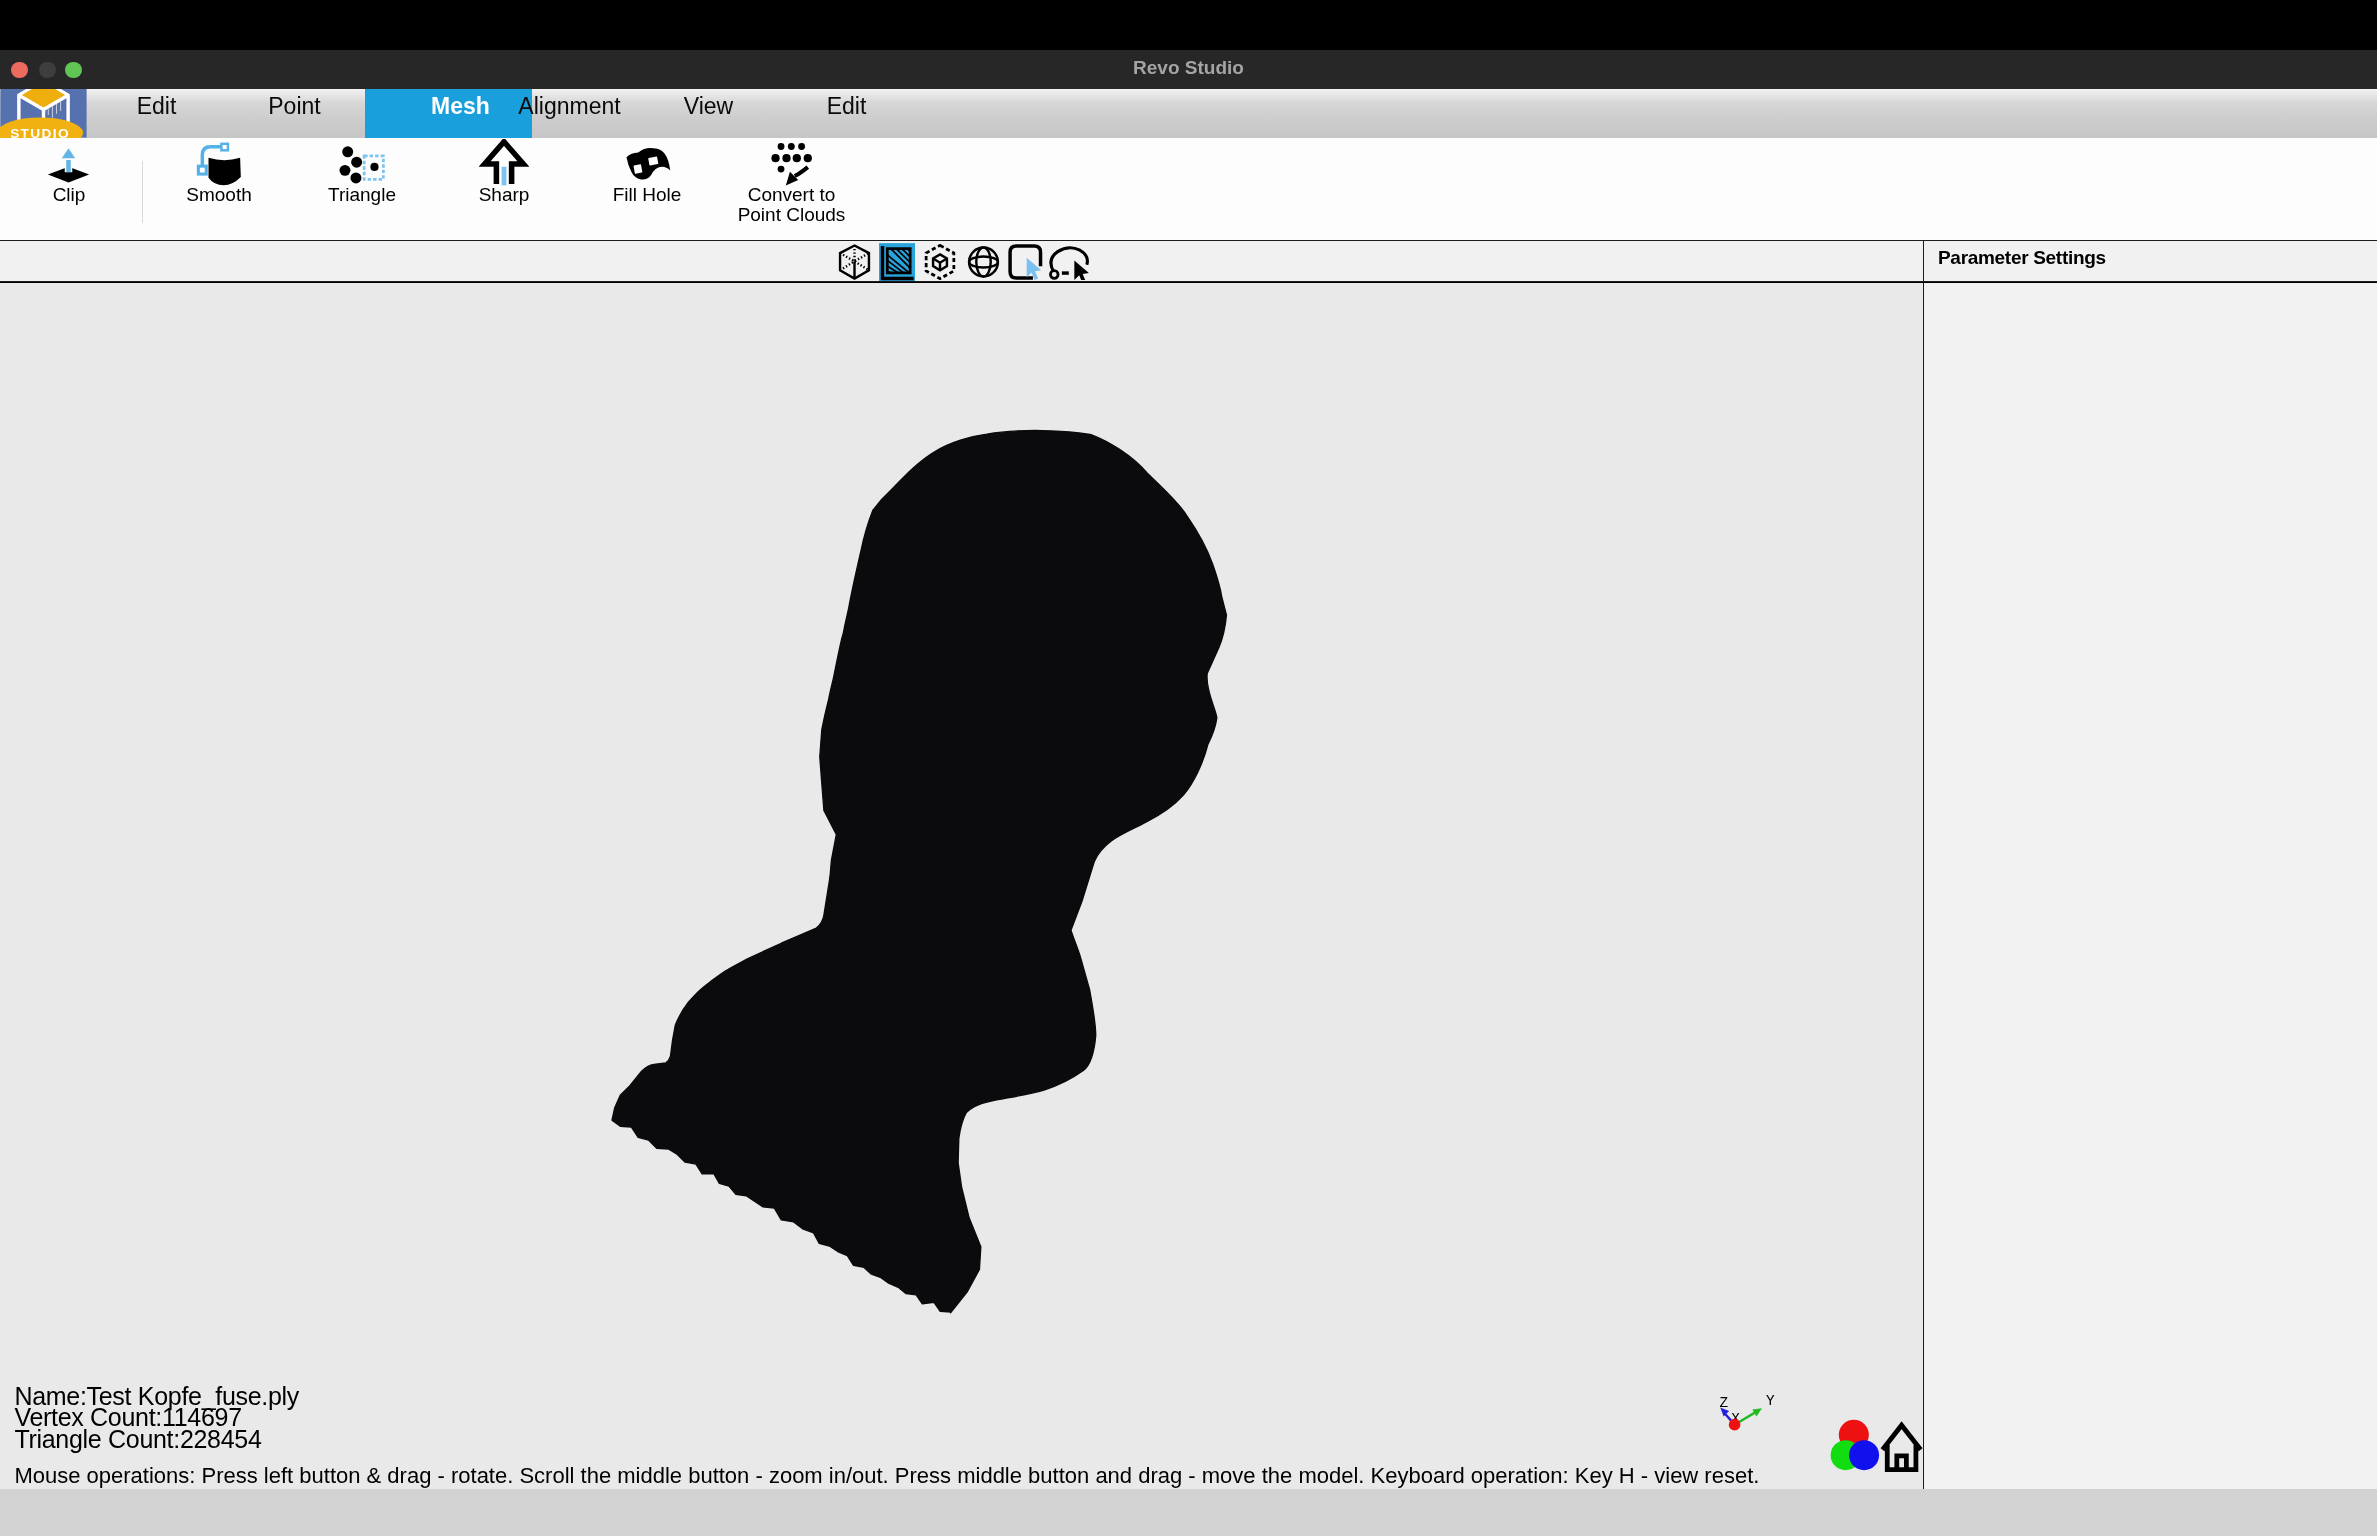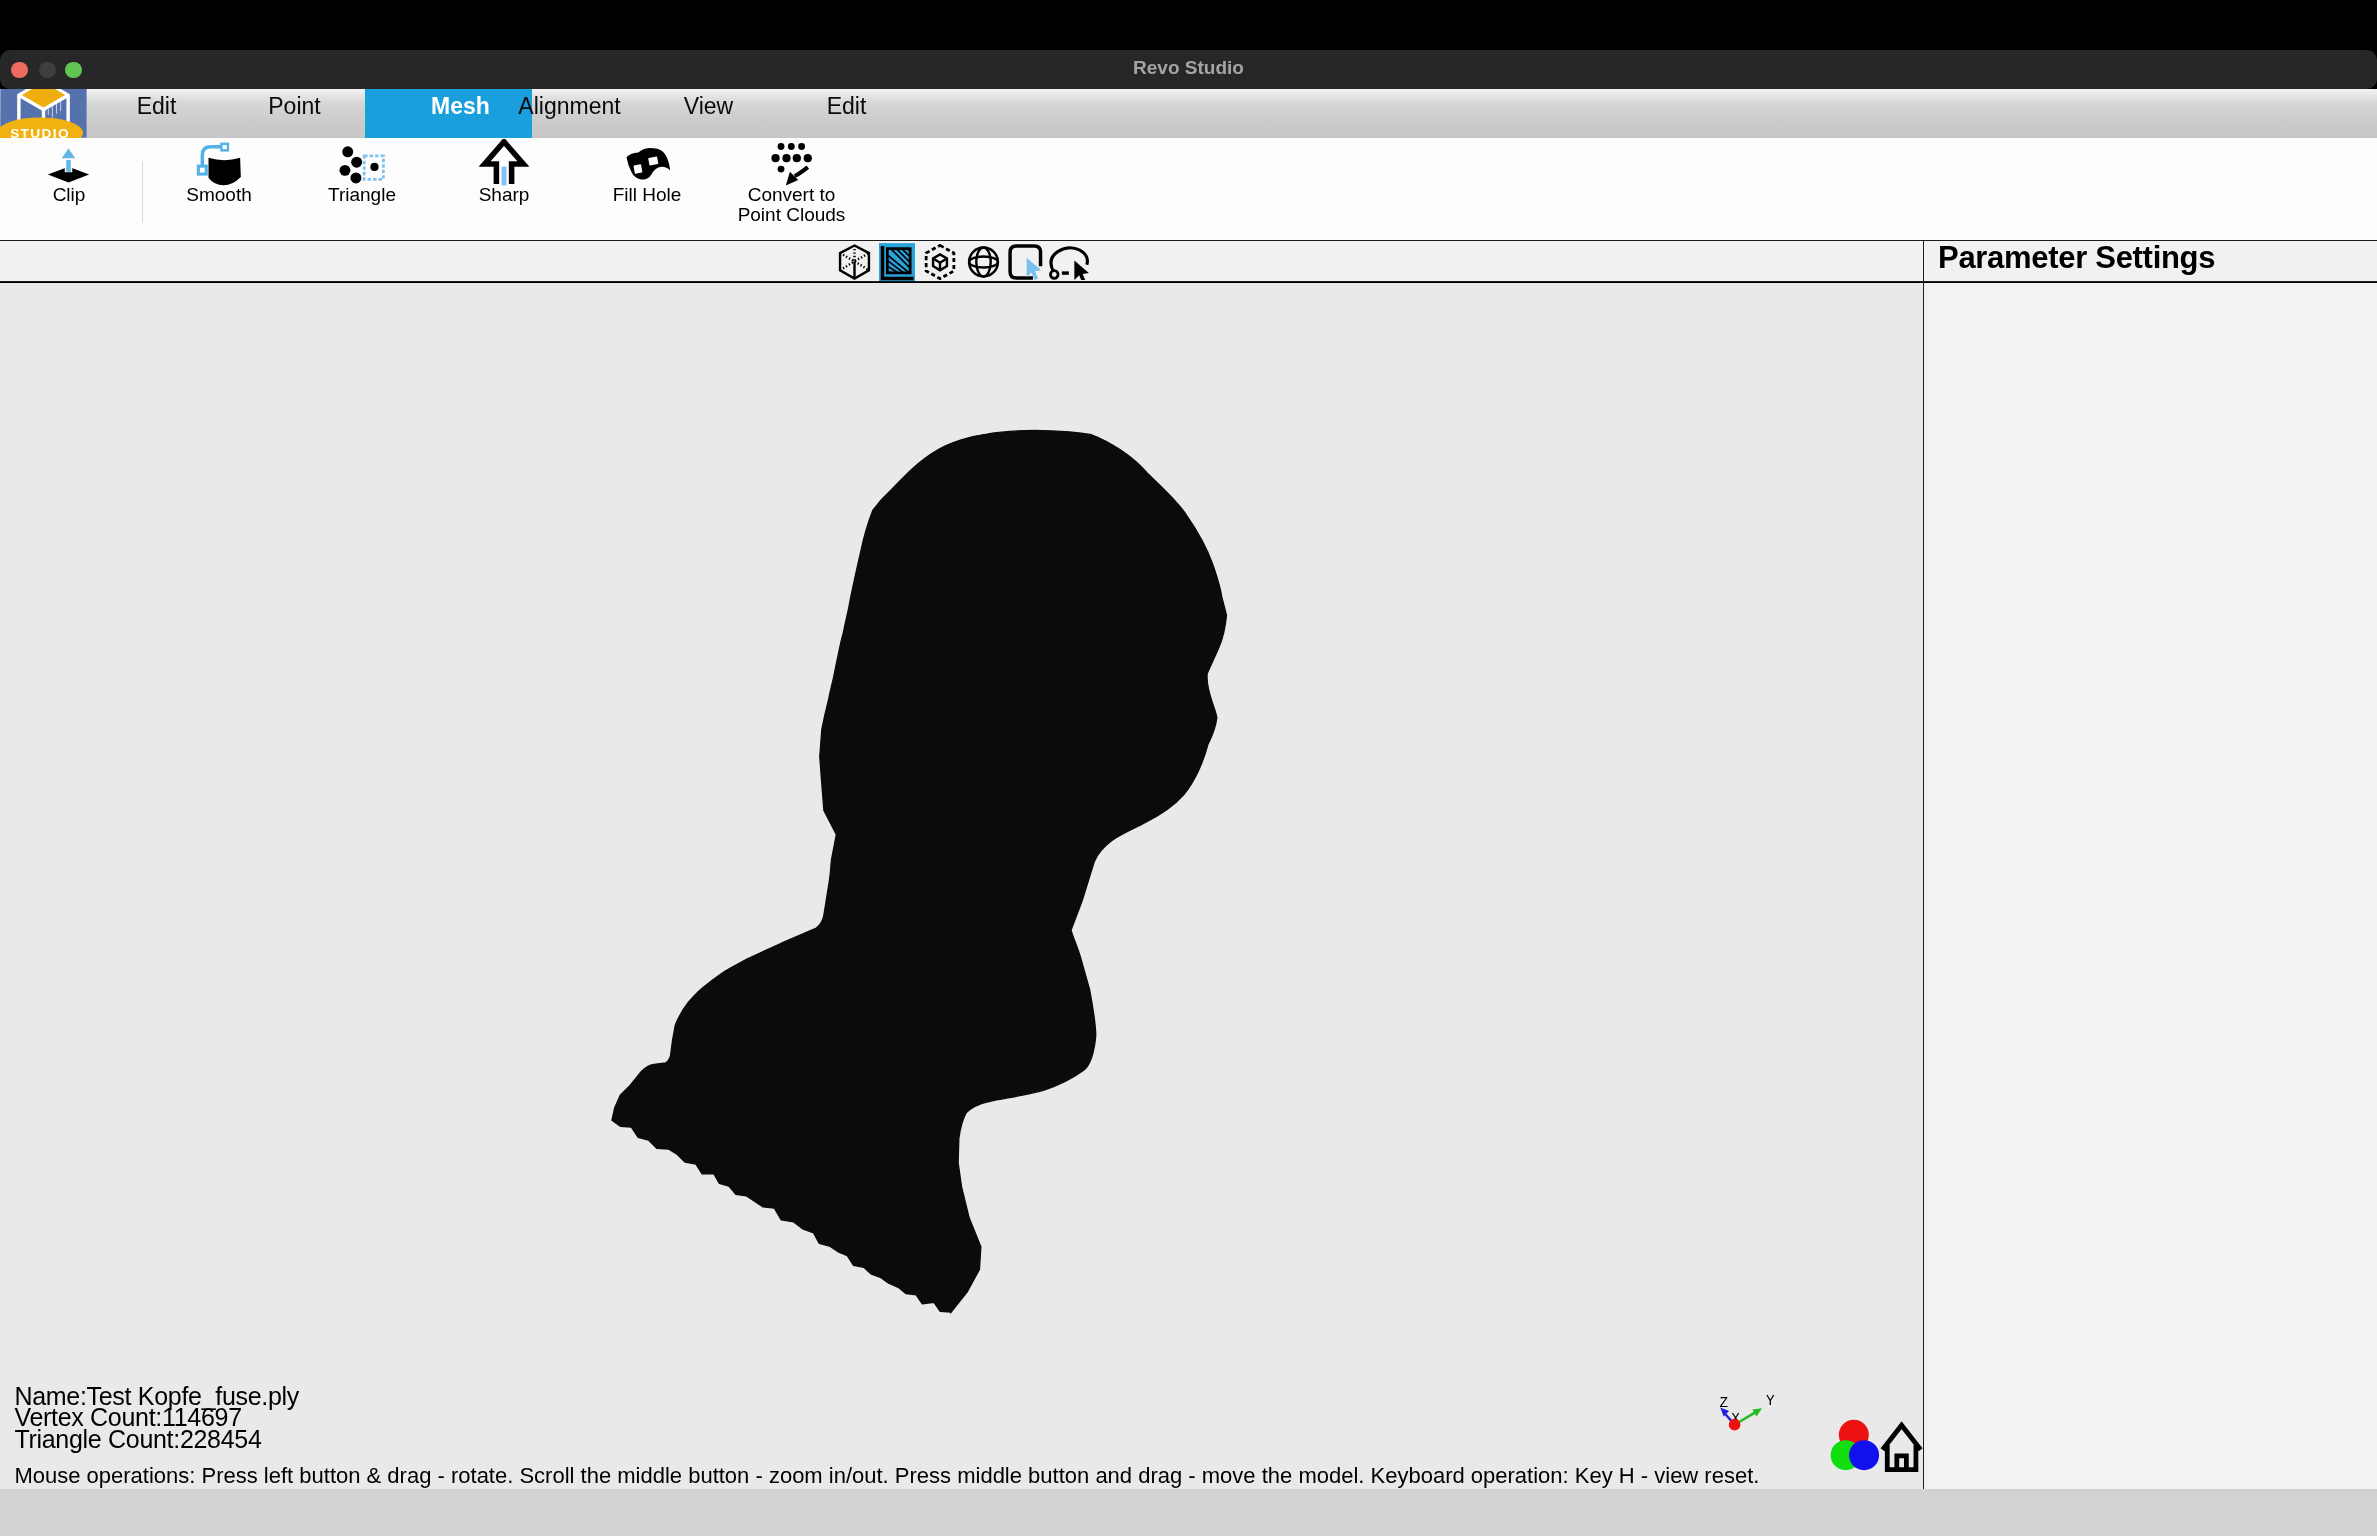--- a/index.html
+++ b/index.html
@@ -1,20 +1,20 @@
 <!DOCTYPE html>
 <html style="font-size:11px"><head>
 <meta charset="utf-8">
 <style>
   html,body{margin:0;padding:0;}
   body{width:2377px;height:1537px;position:relative;overflow:hidden;
        font-family:"Liberation Sans",sans-serif;background:#000;}
   .abs{position:absolute;}
   
-  #titlebar{top:50px;left:0;width:2377px;height:39px;background:#272727;border-radius:10px;}
+  #titlebar{top:50px;left:0;width:2377px;height:39px;background:#272727;}
   .tl{position:absolute;top:11.7px;width:16.5px;height:16.5px;border-radius:50%;}
   #title{position:absolute;top:0;left:0;width:2377px;height:36px;line-height:36px;
          text-align:center;color:#a4a4a4;font-weight:bold;font-size:19px;}
   
   #menubar{top:89px;left:0;width:2377px;height:49px;
            background:linear-gradient(180deg,#f2f2f2 0%,#d7d7d7 28%,#cdcdcd 60%,#c6c6c6 100%);}
   .menuitem{position:absolute;top:0;height:49px;line-height:34px;font-size:23px;color:#0a0a0a;
             width:151px;text-align:center;margin-left:-76px;}
   #meshtab{position:absolute;left:365px;top:0;width:143px;height:49px;background:#189fdc;padding-left:24px;}
   #meshtab span{display:block;text-align:center;line-height:34px;font-size:23px;color:#fff;font-weight:bold;}
@@ -26,21 +26,21 @@
   #sep1{position:absolute;left:142px;top:23px;width:1.4px;height:62px;background:#d8d8d8;}
   
   #hline1{top:240px;left:0;width:2377px;height:1.4px;background:#1c1c1c;}
   #midbar{top:241px;left:0;width:2377px;height:40px;background:#f1f1f1;}
   #hline2{top:281px;left:0;width:2377px;height:1.4px;background:#1c1c1c;}
   
   #viewport{top:283px;left:0;width:1923px;height:1206px;background:#e9e9e9;}
   
   #rightpanel{top:283px;left:1924px;width:453px;height:1206px;background:#f2f2f2;}
   #paramhead{position:absolute;left:1938px;top:241px;height:33px;line-height:33px;
-             font-size:31px;letter-spacing:-0.3px;font-weight:bold;color:#000;}
+             font-size:19px;letter-spacing:-0.3px;font-weight:bold;color:#000;}
   #vdiv{top:240px;left:1923px;width:1.4px;height:1249px;background:#1c1c1c;}
   
   #bottomstrip{top:1489px;left:0;width:2377px;height:48px;background:#d2d2d2;}
   
   #status1{position:absolute;left:14.4px;top:1386px;font-size:25px;color:#000;line-height:21.3px;letter-spacing:-0.3px;white-space:nowrap;}
   #status2{position:absolute;left:14.4px;top:1465px;font-size:22px;color:#000;line-height:21.3px;white-space:nowrap;}
 </style>
 </head>
 <body>
   <div class="abs" id="titlebar">

